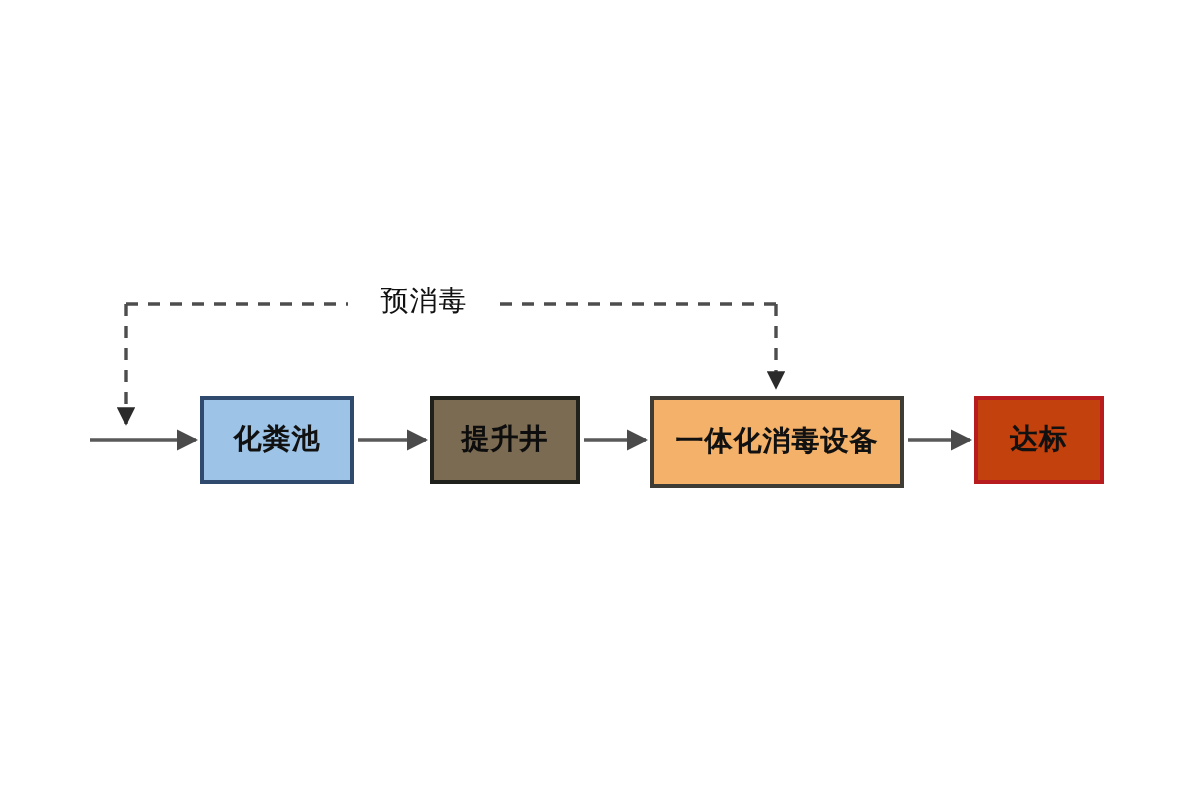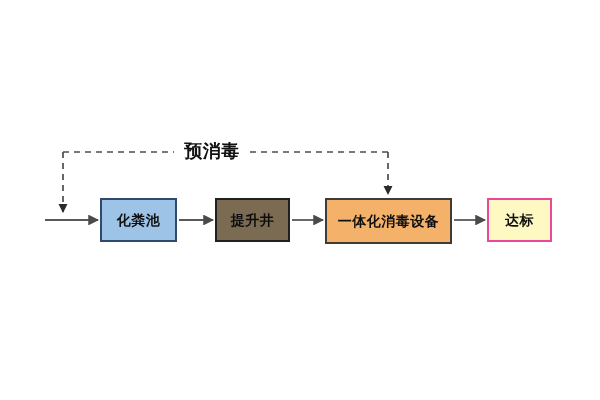--- a/index.html
+++ b/index.html
@@ -63,36 +63,36 @@
     height: 46px;
     background: #F4B16A;
     border: 2px solid #3F3B35;
     color: #111111;
   }
   .node-standard {
     left: 487px;
     top: 198px;
     width: 65px;
     height: 44px;
-    background: #fef9c3;
-    border: 2px solid #ec4899;
+    background: #c2410c;
+    border: 2px solid #b91c1c;
     color: #111111;
   }
   .feedback-label {
     position: absolute;
     left: 176px;
     top: 139px;
     width: 72px;
     height: 24px;
     display: flex;
     align-items: center;
     justify-content: center;
     background: #ffffff;
-    font-size: 18px;
-    font-weight: bold;
+    font-size: 14px;
+    font-weight: normal;
     color: #111111;
     letter-spacing: 0.5px;
     white-space: nowrap;
     line-height: 1;
   }
 </style>
 </head>
 <body>
 
 <div id="canvas">

